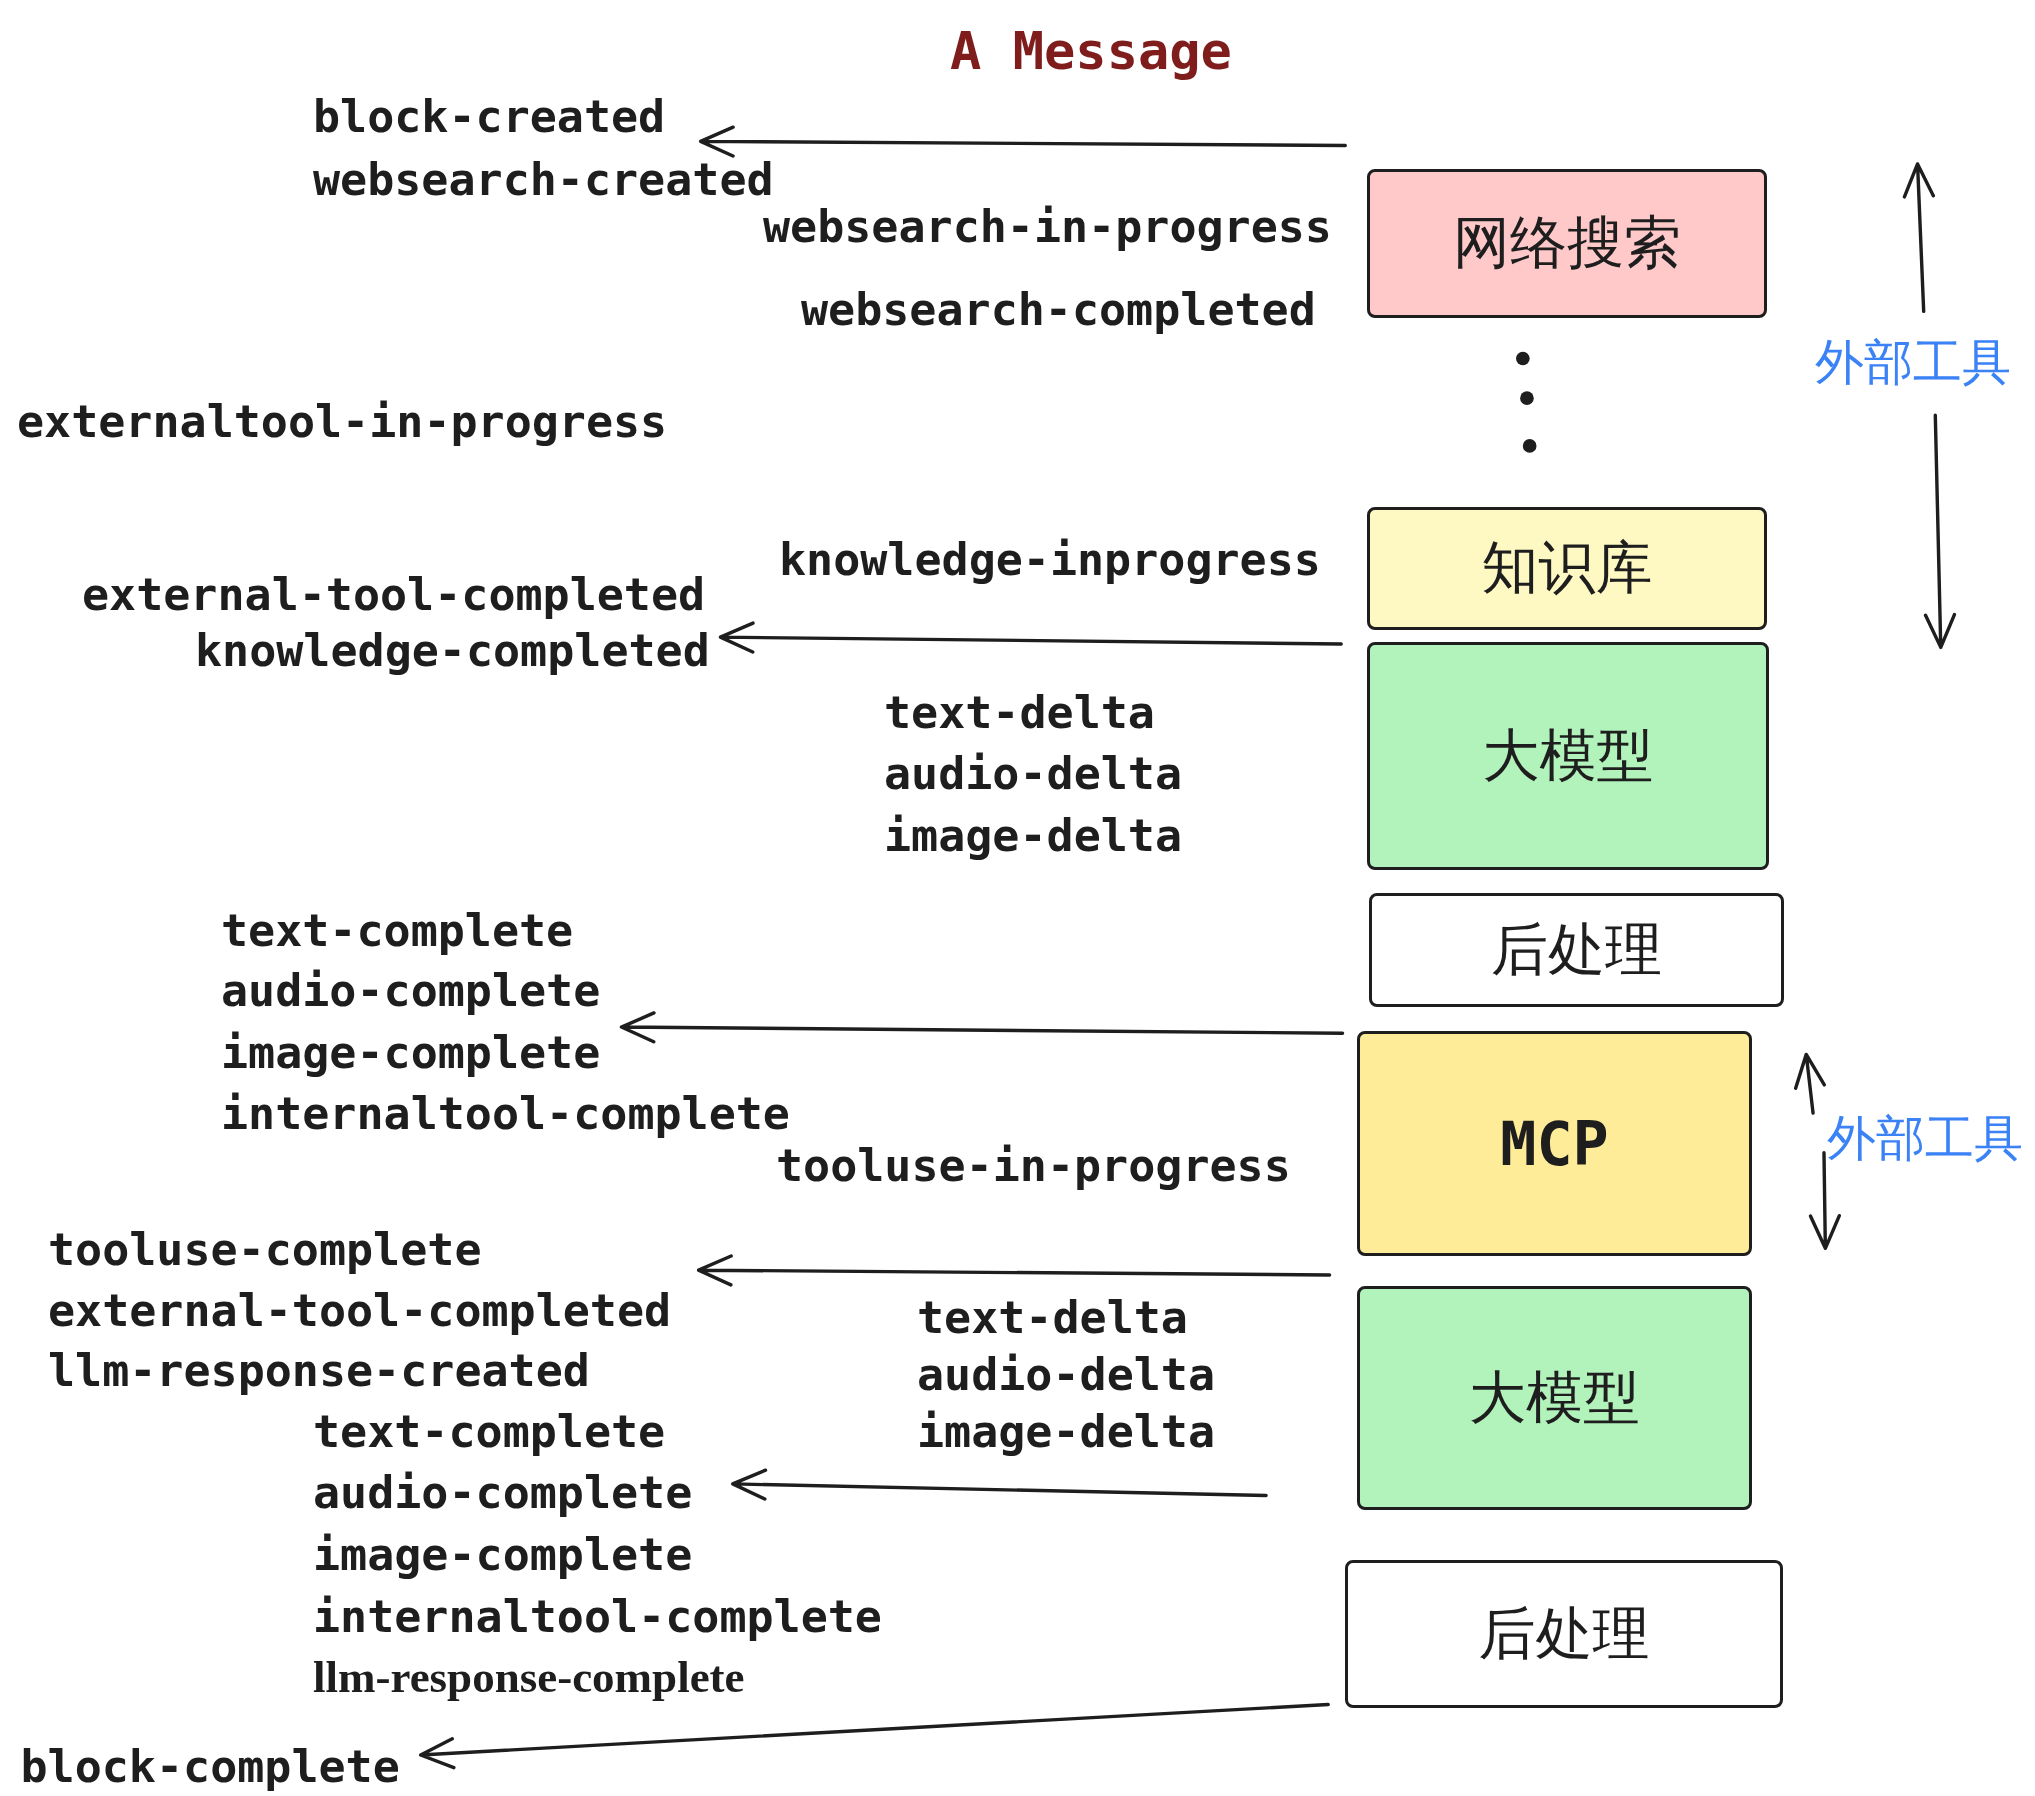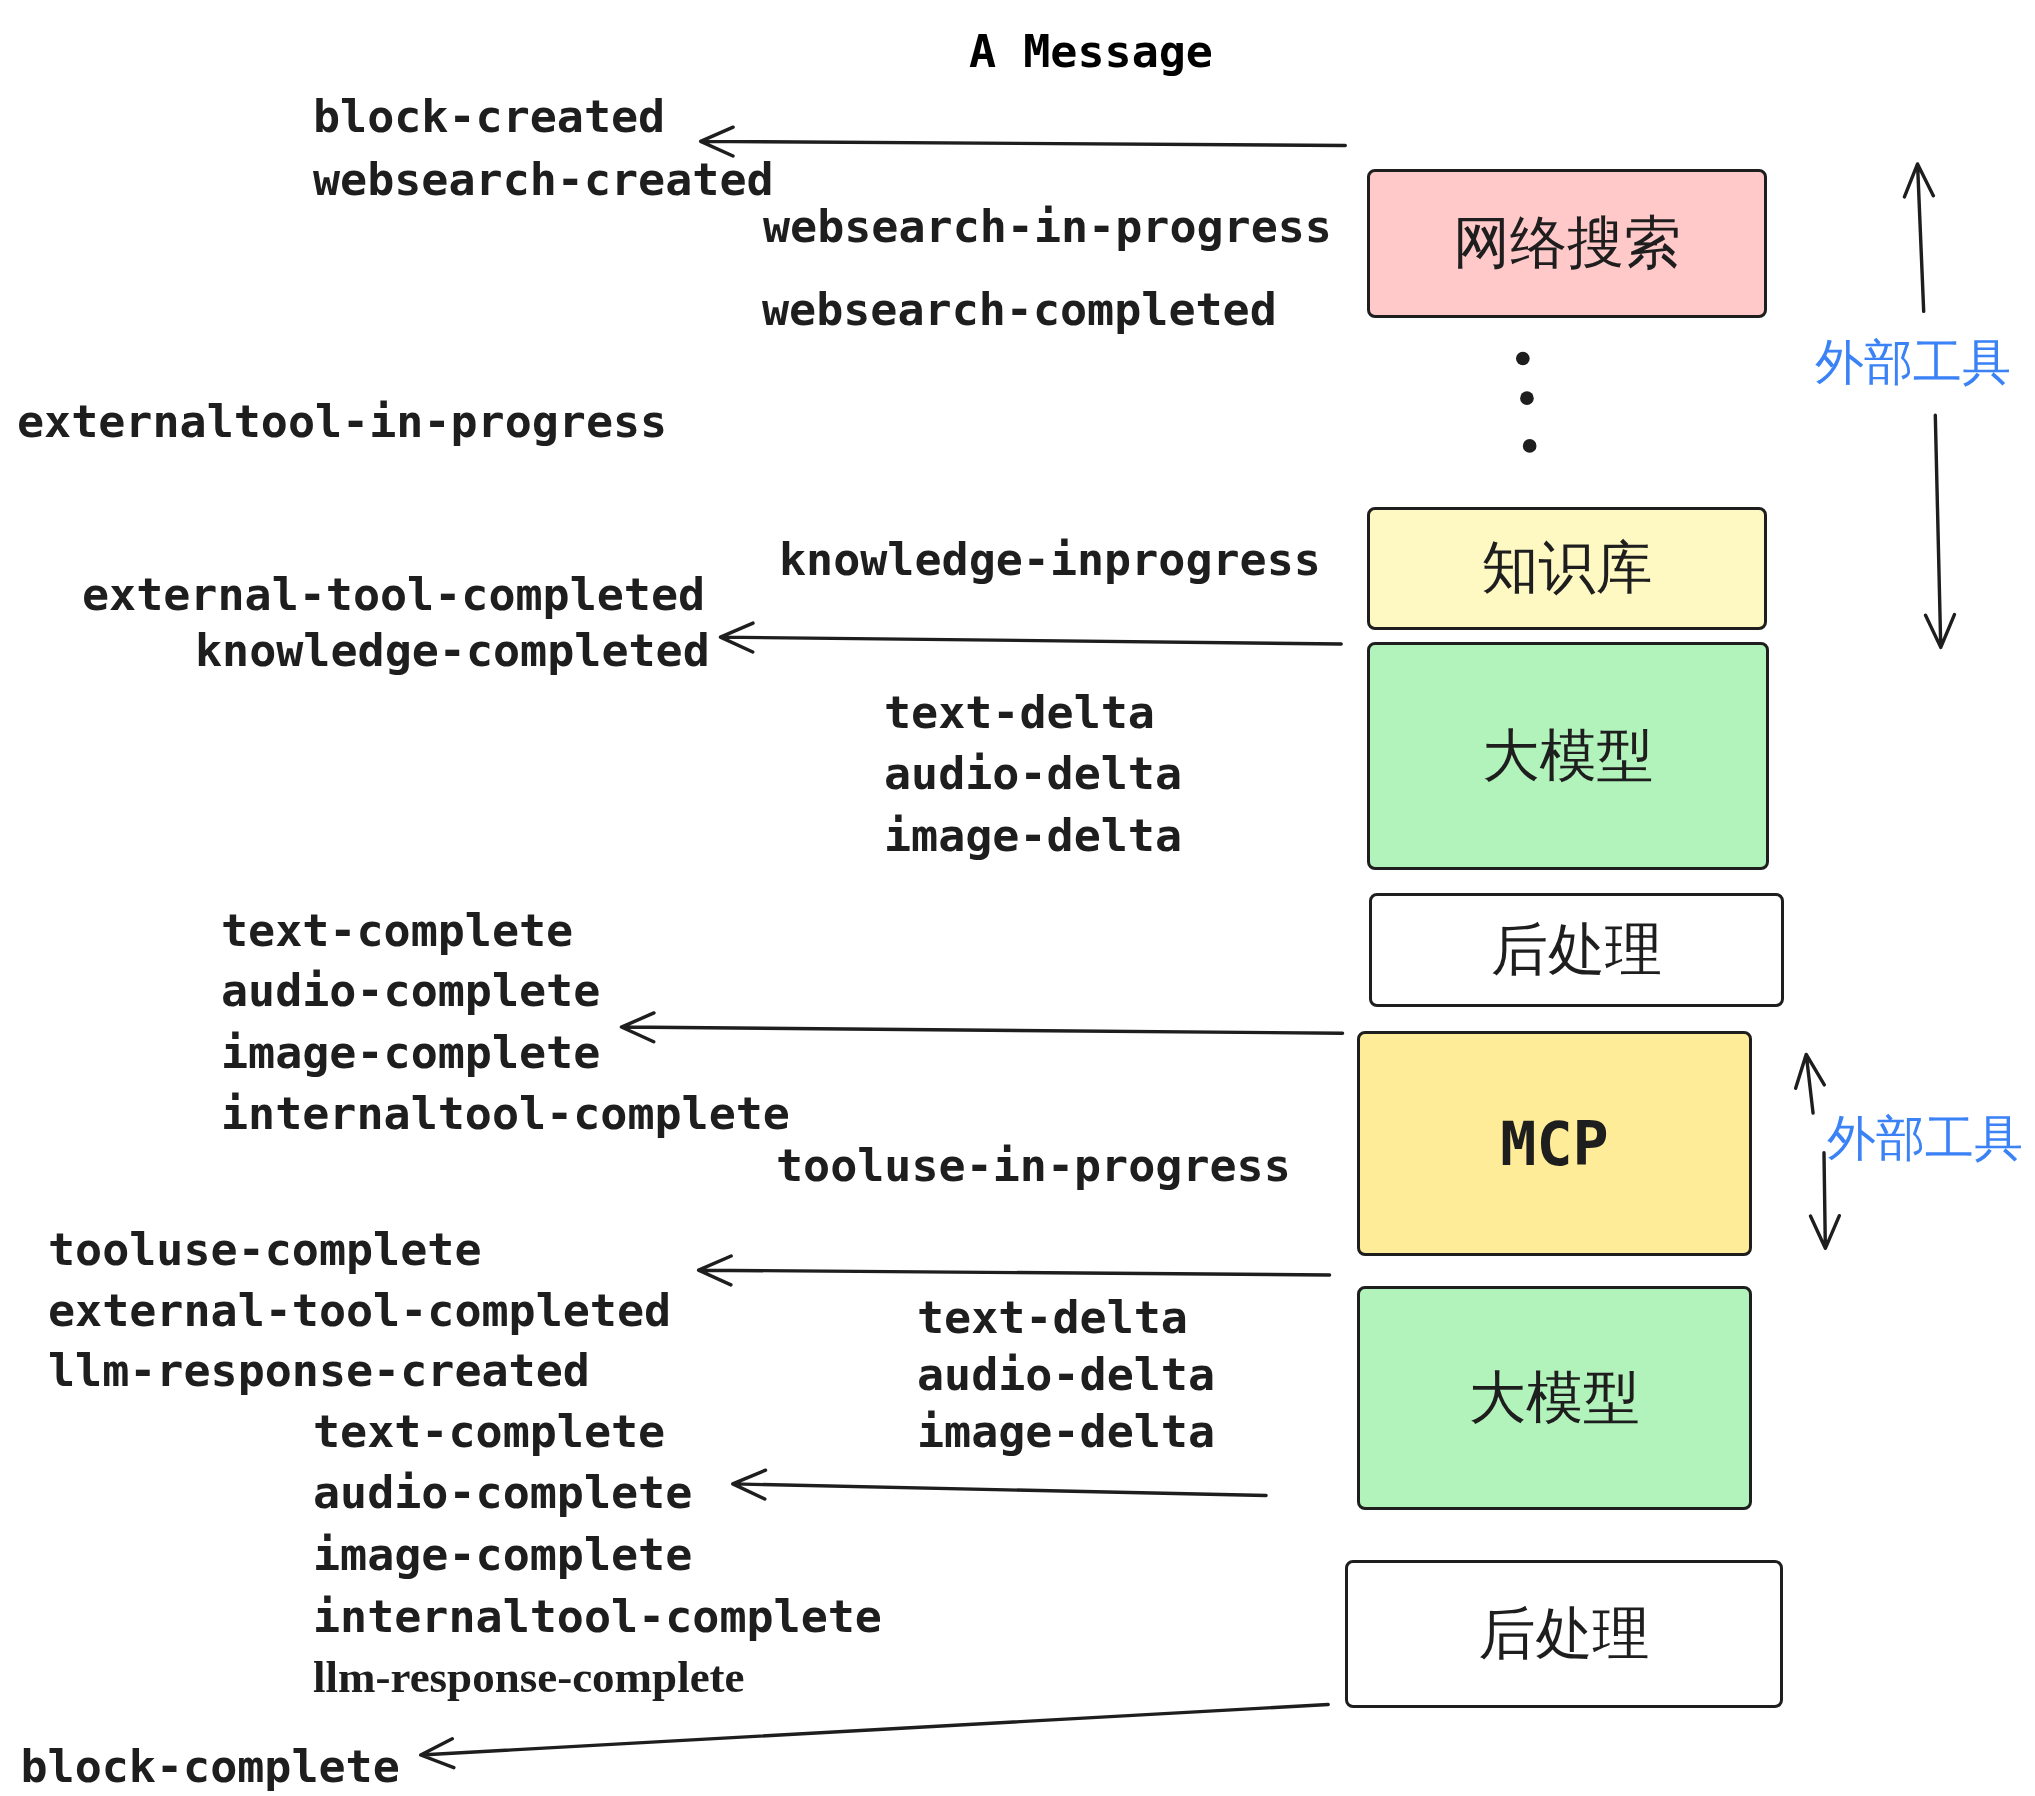--- a/index.html
+++ b/index.html
@@ -13,24 +13,24 @@
     height: 1796px;
     background: #ffffff;
     overflow: hidden;
     font-family: "DejaVu Sans Mono", monospace;
     color: #1e1e1e;
   }
   .diagram-title {
     position: absolute;
     transform: translate(-50%, -50%);
     font-family: "DejaVu Sans Mono", "Liberation Mono", monospace;
-    font-size: 45px;
+    font-size: 52px;
     font-weight: bold;
     white-space: nowrap;
-    color: #000000;
+    color: #7f1d1d;
   }
   .event-label {
     position: absolute;
     transform: translateY(-50%);
     font-family: "DejaVu Sans Mono", "Liberation Mono", monospace;
     font-size: 45px;
     font-weight: bold;
     letter-spacing: 0px;
     white-space: nowrap;
     color: #1e1e1e;
@@ -120,21 +120,21 @@
     </div>
     <div class="flow-box" style="left: 1357px; top: 1286px; width: 395px; height: 224px; background: rgb(178, 242, 187);">
       <span>大模型</span>
     </div>
     <div class="flow-box" style="left: 1345px; top: 1560px; width: 438px; height: 148px; background: rgb(255, 255, 255);">
       <span>后处理</span>
     </div>
     <div class="event-label" style="left: 313px; top: 179px;">websearch-created</div>
     <div class="event-label" style="left: 313px; top: 116px;">block-created</div>
     <div class="event-label" style="left: 763px; top: 226px;">websearch-in-progress</div>
-    <div class="event-label" style="left: 762px; top: 309px;">websearch-completed</div>
+    <div class="event-label" style="left: 801px; top: 309px;">websearch-completed</div>
     <div class="event-label" style="left: 17px; top: 421px;">externaltool-in-progress</div>
     <div class="event-label" style="left: 779px; top: 559px;">knowledge-inprogress</div>
     <div class="event-label" style="left: 82px; top: 594px;">external-tool-completed</div>
     <div class="event-label" style="left: 195px; top: 650px;">knowledge-completed</div>
     <div class="event-label" style="left: 884px; top: 712px;">text-delta</div>
     <div class="event-label" style="left: 884px; top: 773px;">audio-delta</div>
     <div class="event-label" style="left: 884px; top: 835px;">image-delta</div>
     <div class="event-label" style="left: 221px; top: 930px;">text-complete</div>
     <div class="event-label" style="left: 221px; top: 990px;">audio-complete</div>
     <div class="event-label" style="left: 221px; top: 1052px;">image-complete</div>

